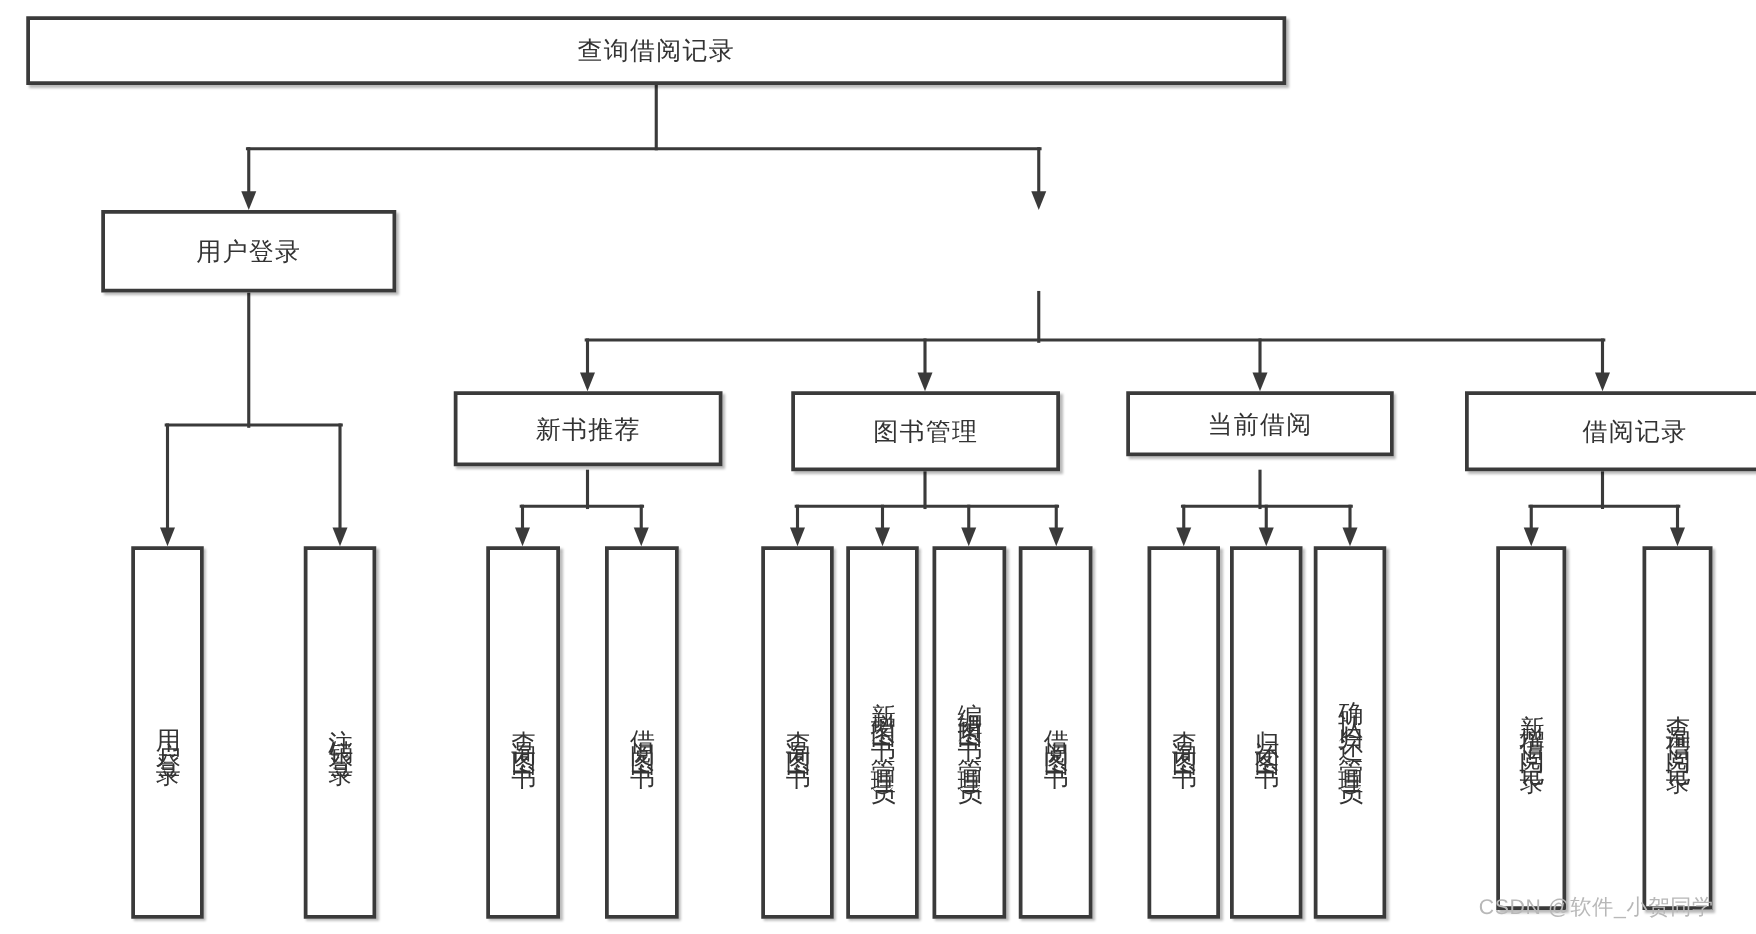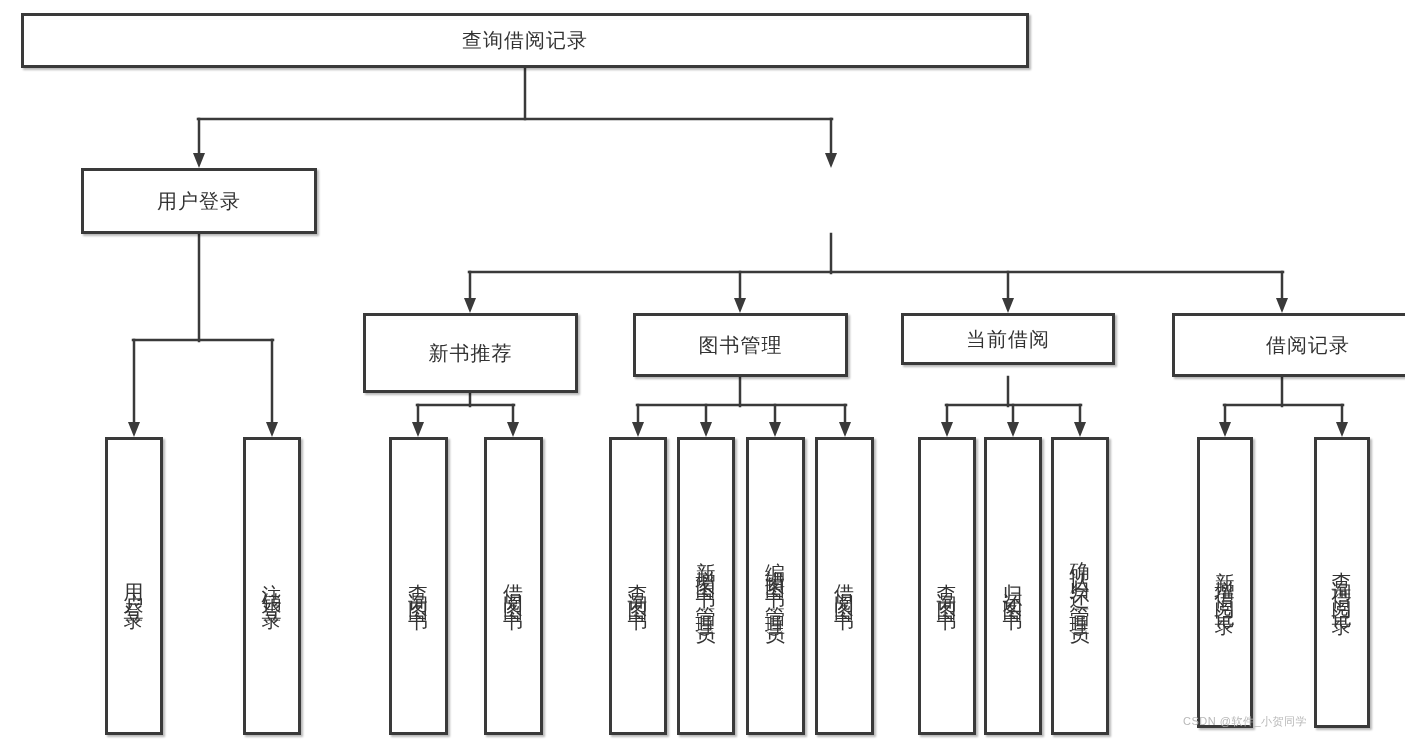--- a/index.html
+++ b/index.html
@@ -15,21 +15,21 @@
     box-shadow:2px 2px 2px rgba(0,0,0,0.28);
     display:flex; align-items:center; justify-content:center;
     font-size:20px; letter-spacing:1px; color:#333333;
   }
   .vbox span.vtext {
     writing-mode:vertical-rl; text-orientation:mixed;
     letter-spacing:9px; font-size:20px; line-height:1;
   }
   .watermark {
     position:absolute; z-index:3; left:1183px; top:714px;
-    font-size:11px; color:#b8b8b8; letter-spacing:0.5px; white-space:nowrap;
+    font-size:17px; color:#b8b8b8; letter-spacing:0.5px; white-space:nowrap;
   }
 </style>
 </head>
 <body>
 
 <div class="canvas">
 
   <svg class="wires" width="1405" height="747" viewBox="0 0 1405 747">
     <g stroke="#3a3a3a" stroke-width="2.5" fill="none" stroke-linecap="square">
 
@@ -97,21 +97,21 @@
   </svg>
 
   <div class="box" style="left:21px; top:13px; width:1008px; height:55px;">
     <span>查询借阅记录</span>
   </div>
 
   <div class="box" style="left:81px; top:168px; width:236px; height:66px;">
     <span>用户登录</span>
   </div>
 
-  <div class="box" style="left:363px; top:313px; width:215px; height:80px;">
+  <div class="box" style="left:363px; top:313px; width:215px; height:60px;">
     <span>新书推荐</span>
   </div>
   <div class="box" style="left:633px; top:313px; width:215px; height:64px;">
     <span>图书管理</span>
   </div>
   <div class="box" style="left:901px; top:313px; width:214px; height:52px;">
     <span>当前借阅</span>
   </div>
   <div class="box" style="left:1172px; top:313px; width:246px; height:64px;padding-left:26px;">
     <span>借阅记录</span>

